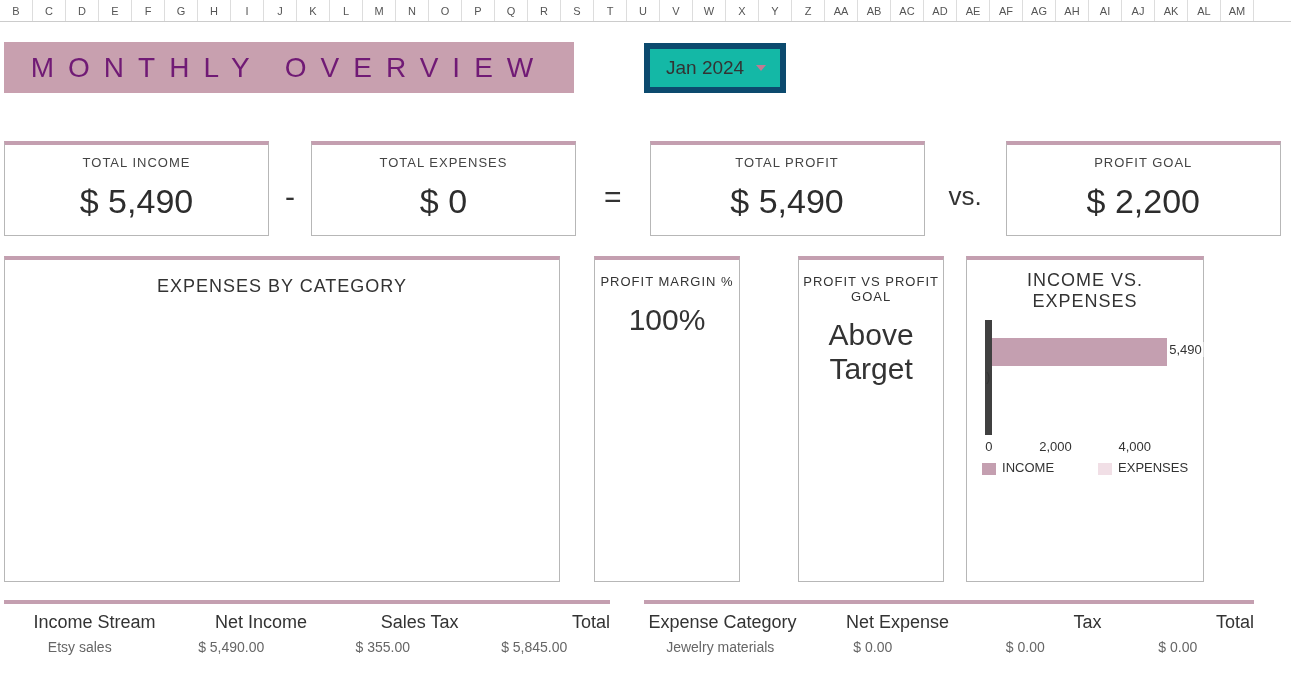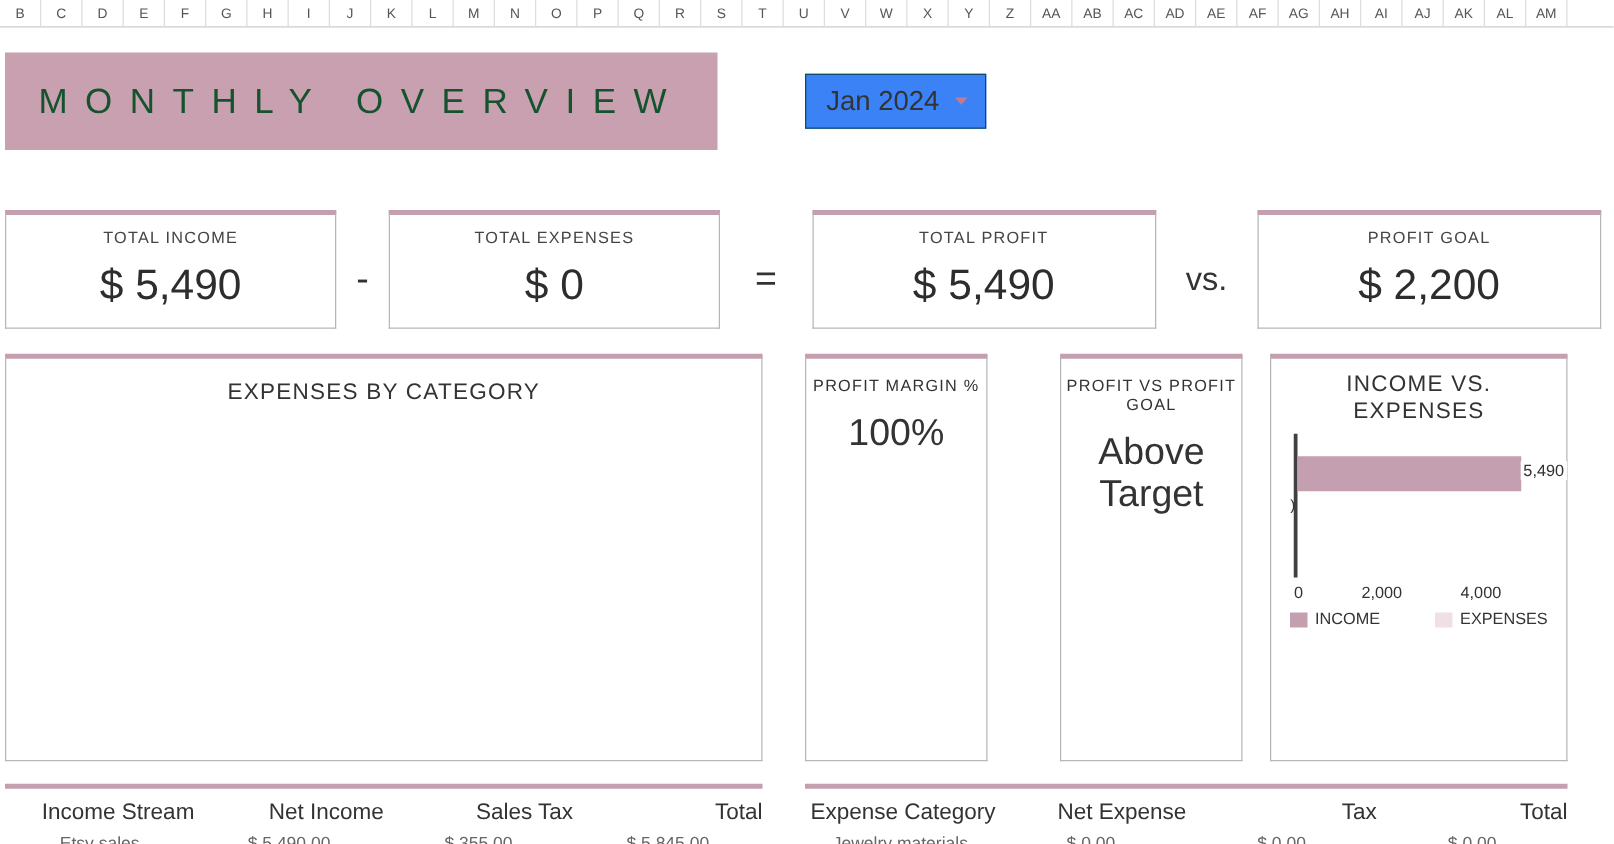--- a/index.html
+++ b/index.html
@@ -4,49 +4,49 @@
 <style>
   *{box-sizing:border-box;margin:0;padding:0;font-family:"Segoe UI",Arial,sans-serif;}
   body{background:#fff;color:#333;width:1291px;}
   
   .col-headers{display:flex;border-bottom:1px solid #ccc;height:22px;background:#fff;}
   .col-h{flex:0 0 33px;text-align:center;font-size:11px;color:#555;border-right:1px solid #ddd;line-height:22px;}
   
   .content{padding:20px 0 0 4px;}
   
   .title-row{display:flex;align-items:center;gap:70px;}
-  .title-box{width:570px;height:78px;background:#c8a0af;display:flex;align-items:center;justify-content:center;letter-spacing:14px;font-size:28px;font-weight:400;color:#14532d;}
-  .month-select{border:1px solid #0c4a6e;background:#3b82f6;color:#333;font-size:22px;padding:8px 36px 8px 16px;position:relative;}
+  .title-box{width:570px;height:51px;background:#c8a0af;display:flex;align-items:center;justify-content:center;letter-spacing:14px;font-size:28px;font-weight:400;color:#701a75;}
+  .month-select{border:6px solid #0c4a6e;background:#14b8a6;color:#333;font-size:19px;padding:8px 36px 8px 16px;position:relative;}
   .month-select::after{content:"";position:absolute;right:14px;top:50%;margin-top:-3px;border-left:5px solid transparent;border-right:5px solid transparent;border-top:6px solid #c07a92;}
   
   .kpi-row{display:flex;align-items:flex-start;margin-top:48px;}
   .kpi-card{border:1px solid #b7b7b7;border-top:4px solid #c49fb0;text-align:center;padding:10px 0 14px;}
   .kpi-label{font-size:13px;letter-spacing:1px;color:#444;margin-bottom:12px;}
   .kpi-value{font-size:34px;font-weight:400;color:#2d2d2d;}
   .sep{font-size:30px;padding:0 16px;color:#333;align-self:center;margin-top:16px;}
   .sep-vs{font-size:26px;padding:0 24px;margin-top:16px;}
   
   #card-income{width:265px;}
   #card-expenses{width:265px;}
   #card-profit{width:275px;}
   #card-goal{width:275px;}
   
   .row2{display:flex;margin-top:20px;gap:34px;}
-  .exp-cat{width:606px;border:1px solid #b7b7b7;border-top:4px solid #c49fb0;text-align:center;padding-top:16px;height:326px;}
+  .exp-cat{width:556px;border:1px solid #b7b7b7;border-top:4px solid #c49fb0;text-align:center;padding-top:16px;height:326px;}
   .exp-cat-title{font-size:18px;letter-spacing:1px;color:#333;}
   
   .right-col{width:610px;display:flex;flex-direction:row;gap:22px;}
   .two-cards{display:flex;gap:58px;}
   .small-card{flex:1;border:1px solid #b7b7b7;border-top:4px solid #c49fb0;text-align:center;padding:14px 0 18px;}
   .small-label{font-size:13px;letter-spacing:1px;margin-bottom:14px;}
   .small-value{font-size:30px;}
   
   .chart-card{border:1px solid #b7b7b7;border-top:4px solid #c49fb0;padding:10px 12px 8px;}
   .chart-title{text-align:center;font-size:18px;letter-spacing:1px;margin-bottom:8px;}
-  .chart-area{position:relative;height:115px;border-left:3px solid #404040;margin-left:6px;}
+  .chart-area{position:relative;height:115px;border-left:7px solid #404040;margin-left:6px;}
   .bar-income{position:absolute;top:18px;left:0;height:28px;background:#c49fb0;width:88%;}
   .bar-label{position:absolute;top:22px;right:12%;transform:translateX(100%);font-size:13px;background:#fff;padding:0 2px;}
   .bar-exp{position:absolute;top:52px;left:0;height:10px;width:0;background:#e9d5dc;}
   .zero-mark{position:absolute;top:50px;left:-6px;font-size:12px;}
   .axis{display:flex;justify-content:space-between;font-size:13px;margin:4px 0 0 6px;padding-right:40px;}
   .legend{display:flex;justify-content:center;gap:44px;font-size:13px;margin-top:6px;}
   .leg-sw{display:inline-block;width:14px;height:12px;margin-right:6px;vertical-align:middle;}
   
   .tables-row{display:flex;gap:34px;margin-top:18px;}
   .tbl{border-top:4px solid #c49fb0;}

